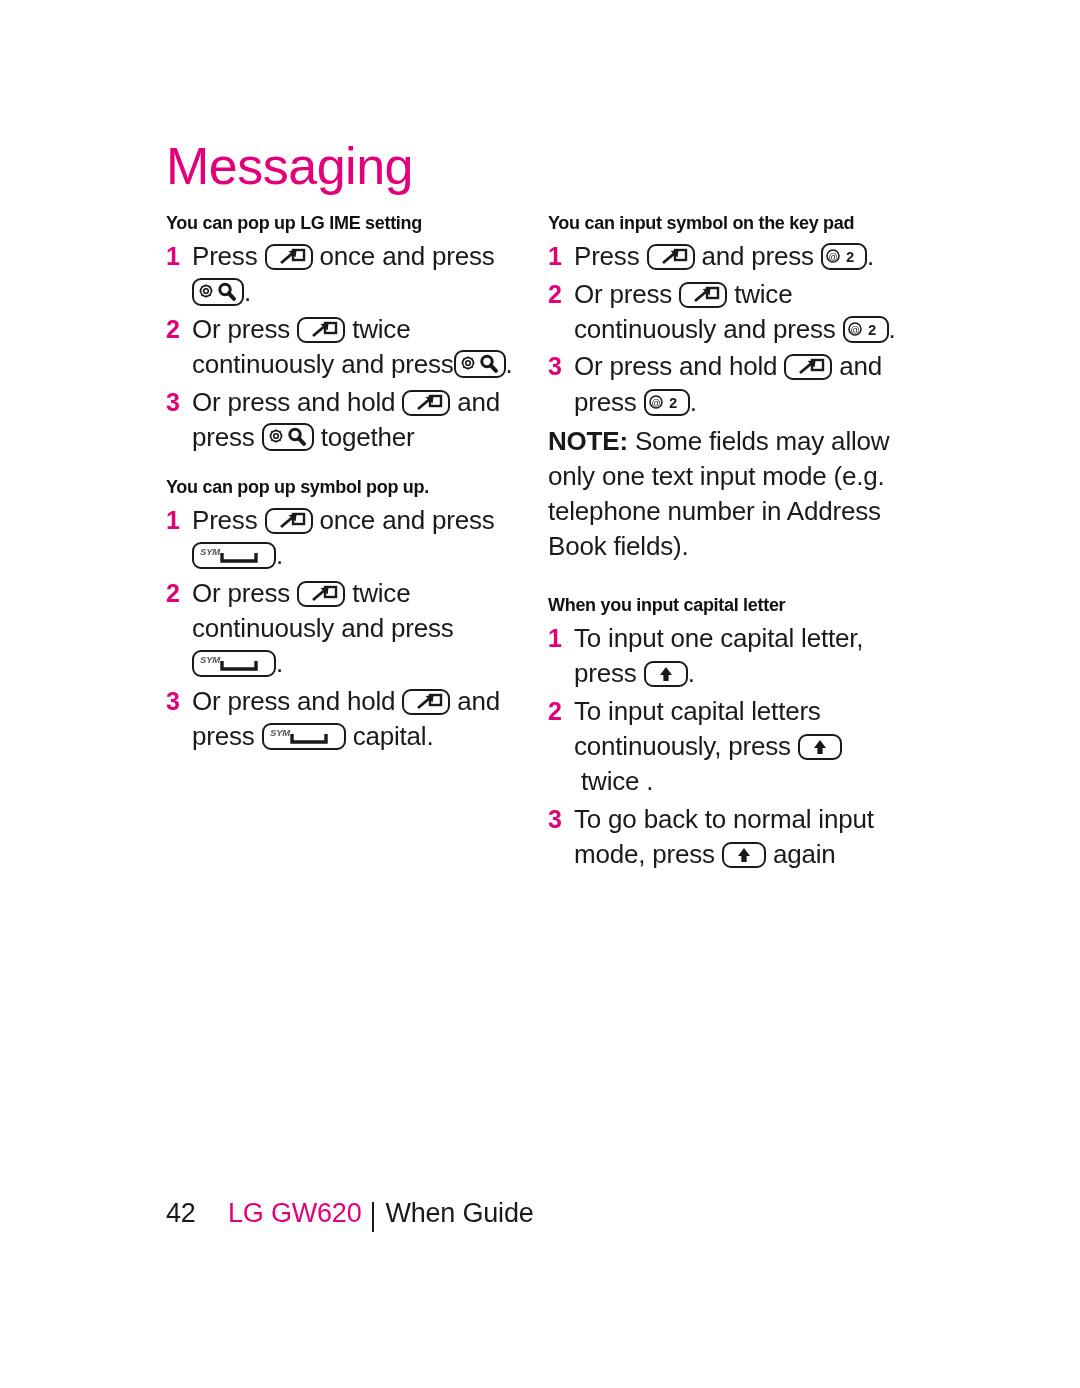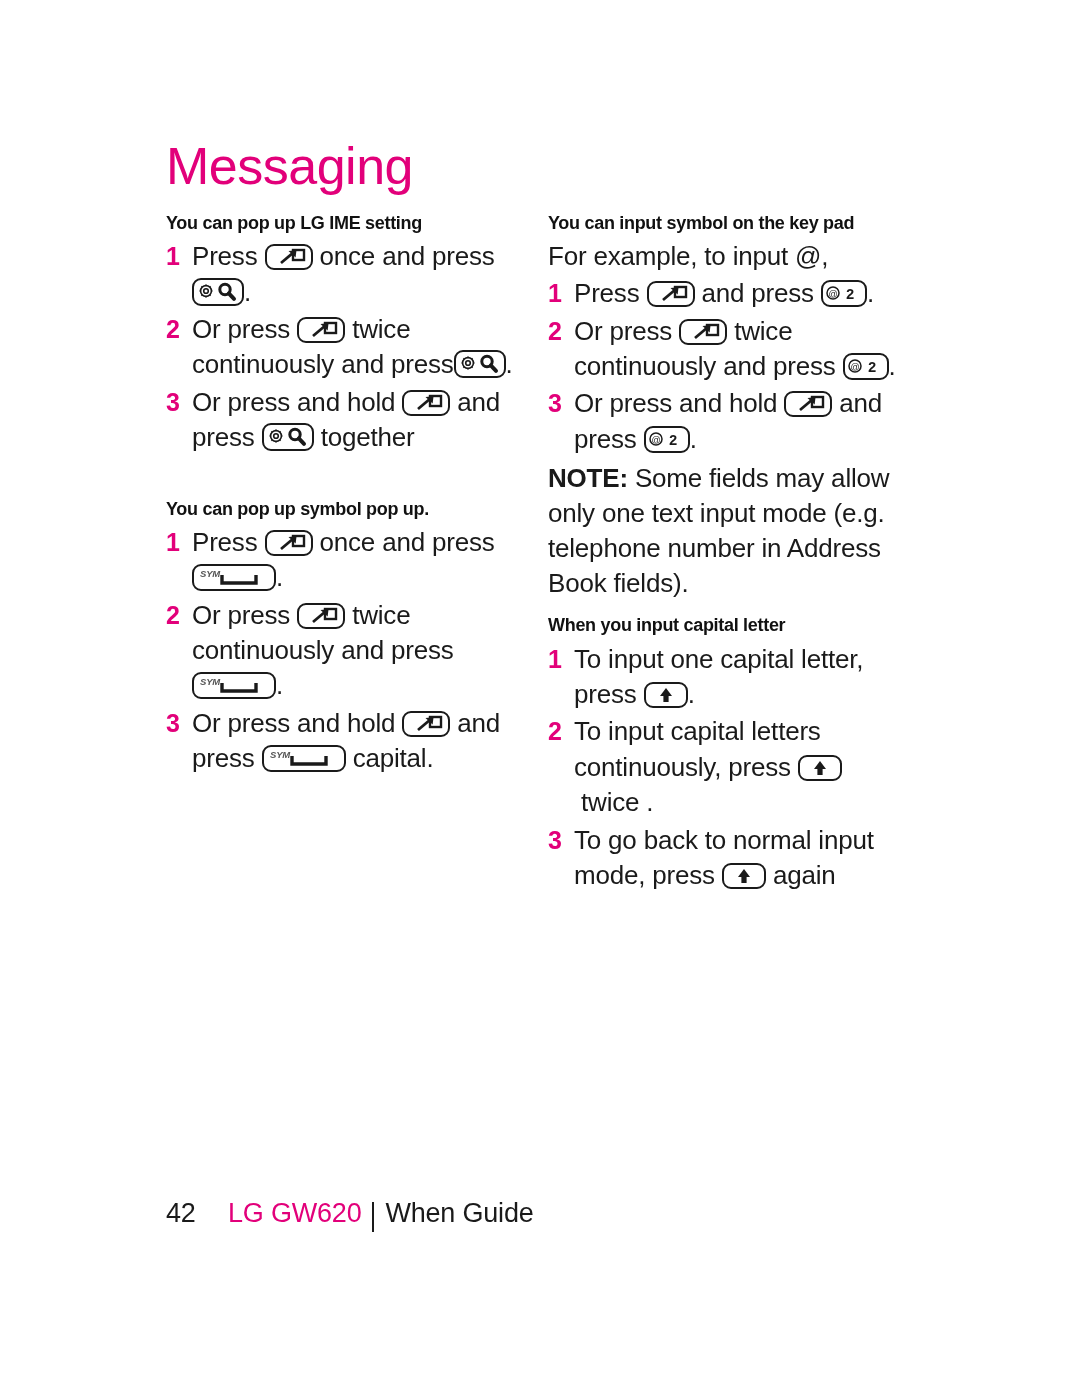--- a/index.html
+++ b/index.html
@@ -48,21 +48,21 @@
 
   
   .sec-head {
     font-size: 18px;
     font-weight: bold;
     line-height: 1.3;
     letter-spacing: -0.3px;
     color: #111111;
     margin: 0 0 4px 0;
   }
-  .sec-head.gap-top { margin-top: 42px; }
+  .sec-head.gap-top { margin-top: 20px; }
 
   
   .para {
     font-size: 26px;
     line-height: 1.34;
     letter-spacing: -0.2px;
     color: #1a1a1a;
     margin: 4px 0 2px 0;
   }
   .para .b { font-weight: bold; }
@@ -262,21 +262,20 @@
         </span>
       </div>
 
     </div>
   </div>
 
   <div class="col col-right">
 
     <div class="sec-head">You can input symbol on the key pad</div>
 
-    <div class="para">For example, to input @,</div>
 
     <div class="steps">
 
       <div class="step">
         <span class="step-num">1</span>
         <span class="step-body"><span>Press</span>&nbsp;<span class="key key-tab"><svg width="44" height="22" viewBox="0 0 44 22">
                 <g fill="#1a1a1a">
                   <rect x="26" y="4" width="11" height="10" fill="none" stroke="#1a1a1a" stroke-width="2.4"></rect>
                   <path d="M14 17 L27 6" stroke="#1a1a1a" stroke-width="2.8" fill="none"></path>
                   <path d="M29.5 4.2 L21.5 5.0 L28.6 11.4 Z"></path>
@@ -318,21 +317,21 @@
                 <text x="10" y="14.6" text-anchor="middle" font-family="'Liberation Sans', sans-serif" font-size="9" fill="#1a1a1a">@</text>
                 <text x="27" y="17" text-anchor="middle" font-family="'Liberation Mono', monospace" font-size="14.5" font-weight="bold" fill="#1a1a1a">2</text>
               </svg></span><span>.</span>
         </span>
       </div>
 
     </div>
 
     <div class="para" style=""><span class="b">NOTE:</span><span> Some fields may allow only one text input mode (e.g. telephone number in Address Book fields).</span></div>
 
-    <div class="sec-head" style="margin-top:14px;">When you input capital letter</div>
+    <div class="sec-head" style="margin-top:30px;">When you input capital letter</div>
 
     <div class="steps">
 
       <div class="step">
         <span class="step-num">1</span>
         <span class="step-body"><span>To input one capital letter, press</span>&nbsp;<span class="key key-shift"><svg width="40" height="22" viewBox="0 0 40 22">
                 <path d="M20 4 L26 12 H22.6 V18 H17.4 V12 H14 Z" fill="#1a1a1a"></path>
               </svg></span><span>.</span>
         </span>
       </div>

